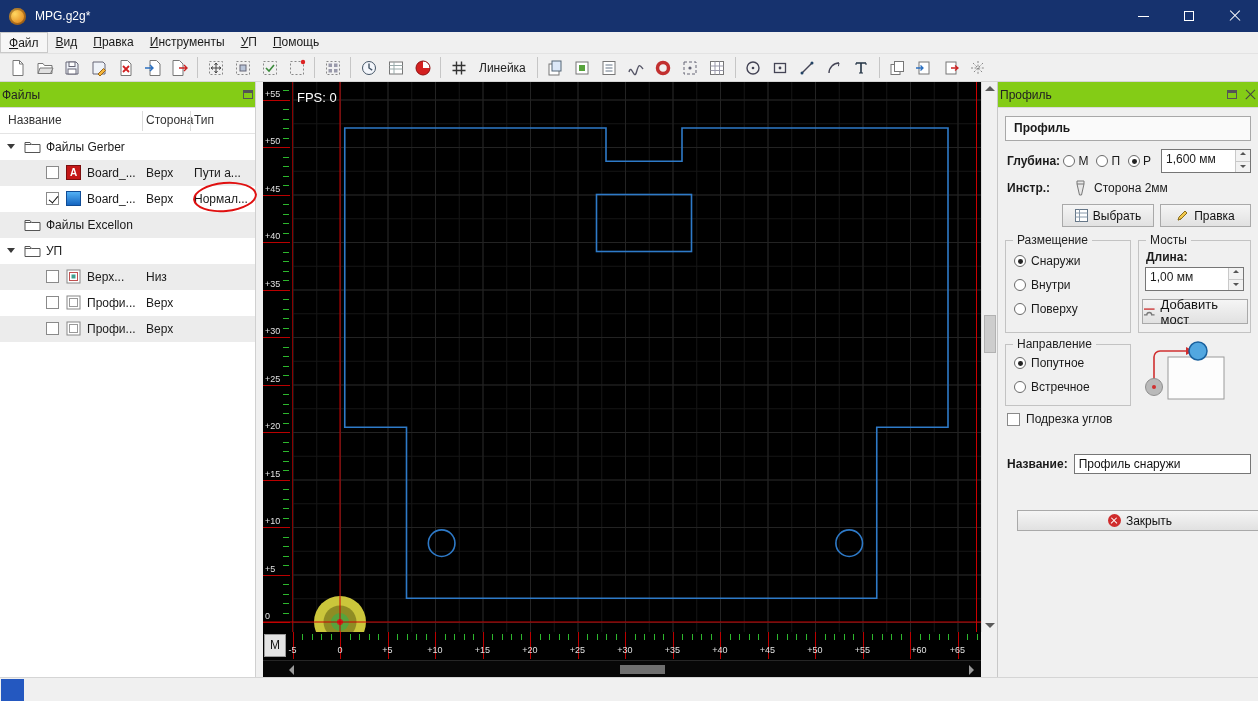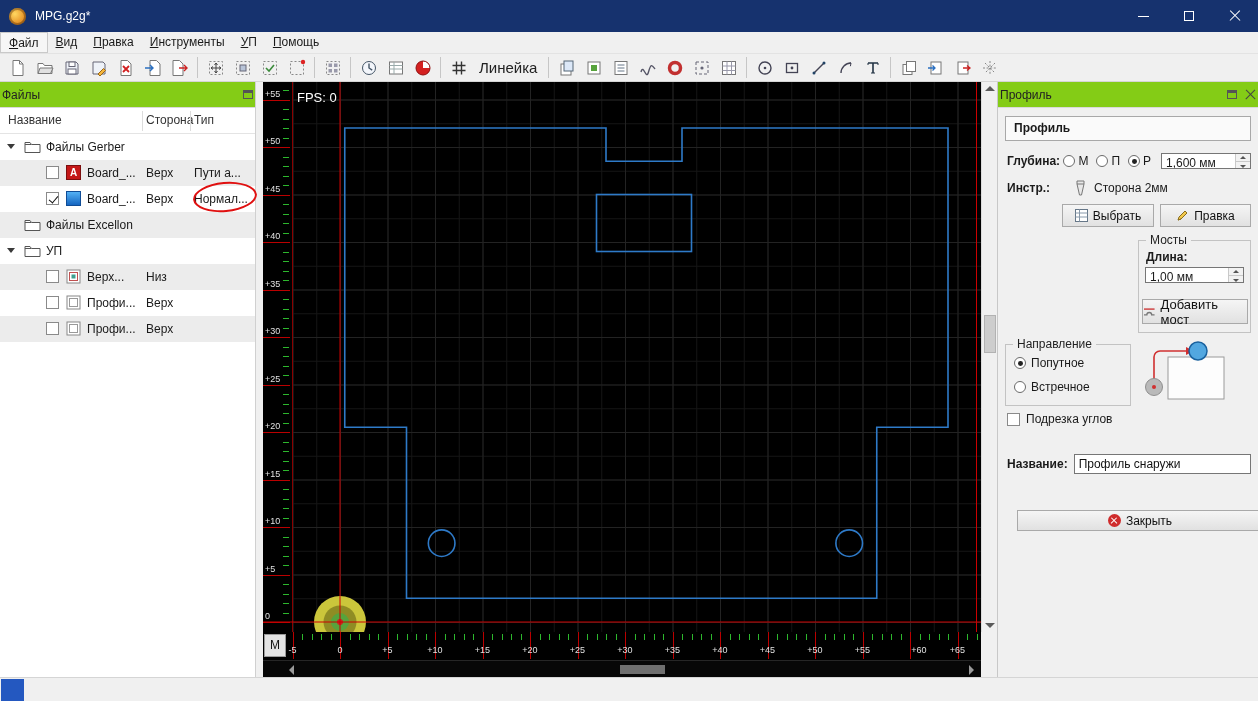--- a/index.html
+++ b/index.html
@@ -21,21 +21,21 @@
 
 
 .menubar{position:absolute;top:32px;left:0;right:0;height:22px;background:#f0f0f0;display:flex;align-items:stretch;border-bottom:1px solid #e3e3e3;z-index:19}
 .menu-item{padding:0 8px;line-height:20px;cursor:default}
 .menu-item.first{border:1px solid #c9c9c9;background:#f6f6f6}
 .menu-item .u{text-decoration:underline}
 
 
 .toolbar{position:absolute;top:54px;left:0;right:0;height:28px;background:#f0f0f0;border-bottom:1px solid #d5d5d5;display:flex;align-items:center;padding-left:4px;z-index:19}
 .tb-btn{width:27px;height:24px;display:flex;align-items:center;justify-content:center;border-radius:2px;flex:none}
-.tb-text{padding:0 7px;height:24px;display:flex;align-items:center;font-size:15px;color:#222;flex:none}
+.tb-text{padding:0 7px;height:24px;display:flex;align-items:center;font-size:12px;color:#222;flex:none}
 .tb-sep{width:1px;height:21px;background:#c6c6c6;margin:0 4px;flex:none}
 
 
 .files-panel{position:absolute;left:0;top:82px;width:256px;height:595px;background:#fff;border-right:1px solid #d0d0d0}
 .panel-header{height:26px;background:#84cc16;border-bottom:1px solid #d9d9d9;display:flex;align-items:center;padding:0 2px}
 .panel-title{font-size:12px;color:#222}
 .ph-icons{margin-left:auto;display:flex;gap:8px;align-items:center}
 .float-ic{width:10px;height:9px;border:1px solid #555;border-top:3px solid #555}
 .close-ic{position:relative;width:11px;height:11px}
 .close-ic::before,.close-ic::after{content:"";position:absolute;top:5px;left:-1px;width:13px;height:1.4px;background:#444}
@@ -95,21 +95,21 @@
 .corner-box{position:absolute;left:981px;top:632px;width:16px;height:45px;background:#f0f0f0}
 
 
 .right-panel{position:absolute;left:997px;top:82px;width:261px;height:595px;background:#f0f0f0;border-left:1px solid #c8c8c8}
 .section-box{position:absolute;left:7px;top:34px;width:246px;height:25px;background:#fafafa;border:1px solid #a8a8a8;font-weight:bold;line-height:23px;padding-left:8px}
 .depth-row{position:absolute;left:9px;top:69px;width:244px;height:20px;display:flex;align-items:center}
 .blabel{font-weight:bold}
 .radio-item{display:flex;align-items:center;gap:3px;margin-right:8px}
 .radio{width:12px;height:12px;border:1px solid #6a6a6a;border-radius:50%;background:#fff;position:relative;flex:none}
 .radio.on::after{content:"";position:absolute;left:2.8px;top:2.8px;width:4.8px;height:4.8px;border-radius:50%;background:#222}
-.spin{border:1px solid #767676;background:#fff;height:16px;display:flex;align-items:stretch}
+.spin{border:1px solid #767676;background:#fff;height:24px;display:flex;align-items:stretch}
 .spin-val{flex:1;padding-left:4px;font-size:12px;line-height:18px;white-space:nowrap;overflow:hidden}
 .spin-btns{width:15px;border-left:1px solid #c9c9c9;display:flex;flex-direction:column}
 .sb{flex:1;position:relative;background:#f2f2f2}
 .sb + .sb{border-top:1px solid #c9c9c9}
 .sb::after{content:"";position:absolute;left:3.6px;border:3.4px solid transparent}
 .sb.up::after{top:2px;border-bottom-color:#555;border-top-width:0}
 .sb.down::after{top:3px;border-top-color:#555;border-bottom-width:0}
 .depth-spin{margin-left:auto;width:90px}
 .tool-row{position:absolute;left:9px;top:97px;width:244px;height:18px;display:flex;align-items:center;gap:6px}
 .tool-label{font-weight:bold;width:60px}
@@ -742,20 +742,35 @@
     <span>Выбрать</span>
   </div>
   <div class="btn btn-edit">
     <svg width="13" height="13" viewBox="0 0 13 13">
         <path d="M2 11l1-3 6-6 2 2-6 6z" fill="#f2c94c" stroke="#8a6d1d"></path>
         <path d="M2 11l3-1" stroke="#8a6d1d"></path>
       </svg>
     <span>Правка</span>
   </div>
 
+  <div class="gb gb-placement">
+    <span class="gb-title">Размещение</span>
+    <span class="radio-row" style="top:13px">
+      <span class="radio on"></span>
+      <span>Снаружи</span>
+    </span>
+    <span class="radio-row" style="top:37px">
+      <span class="radio"></span>
+      <span>Внутри</span>
+    </span>
+    <span class="radio-row" style="top:61px">
+      <span class="radio"></span>
+      <span>Поверху</span>
+    </span>
+  </div>
 
   <div class="gb gb-bridges">
     <span class="gb-title">Мосты</span>
     <span class="len-label">Длина:</span>
     <span class="spin len-spin">
       <span class="spin-val">1,00 мм</span>
       <span class="spin-btns">
           <span class="sb up"></span>
           <span class="sb down"></span>
         </span>

